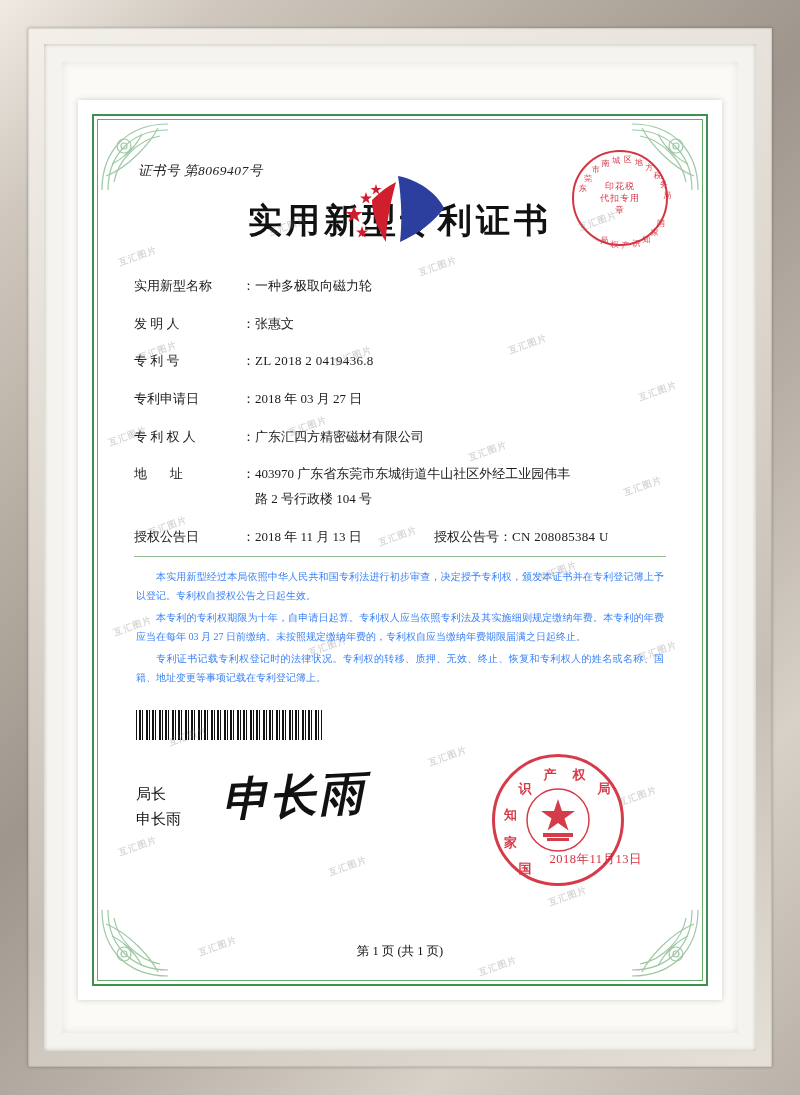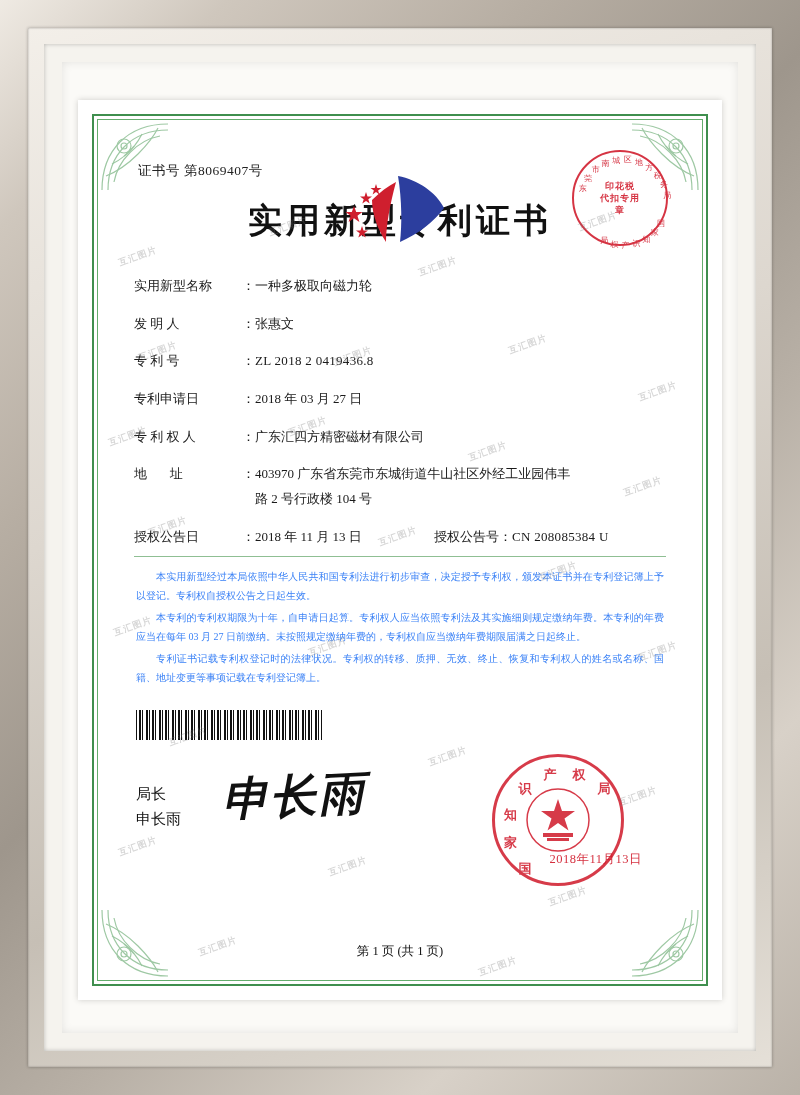--- a/index.html
+++ b/index.html
@@ -72,20 +72,21 @@
     position: absolute;
     left: 40px; top: 40px; right: 40px; bottom: 34px;
   }
 
   .cert-no {
     font-size: 13.5px;
     color: #222;
     letter-spacing: .5px;
     margin-top: 22px;
     margin-left: 20px;
+    font-style: italic;
   }
 
   
   .logo {
     position: absolute;
     left: 50%; top: 30px;
     transform: translateX(-50%);
     width: 120px; height: 86px;
   }
   .logo svg { width: 100%; height: 100%; display: block; }
@@ -112,21 +113,20 @@
     white-space: nowrap;
   }
   .seal-top .center-lines {
     position: absolute;
     left: 50%; top: 50%;
     transform: translate(-50%,-50%);
     text-align: center;
     font-size: 9px;
     line-height: 12px;
     letter-spacing: 1px;
-    font-weight: bold;
   }
 
   .title {
     text-align: center;
     font-size: 34px;
     font-weight: bold;
     letter-spacing: 4px;
     color: #111;
     margin-top: 18px;
     font-family: "DejaVu Serif", "Liberation Serif", serif;

